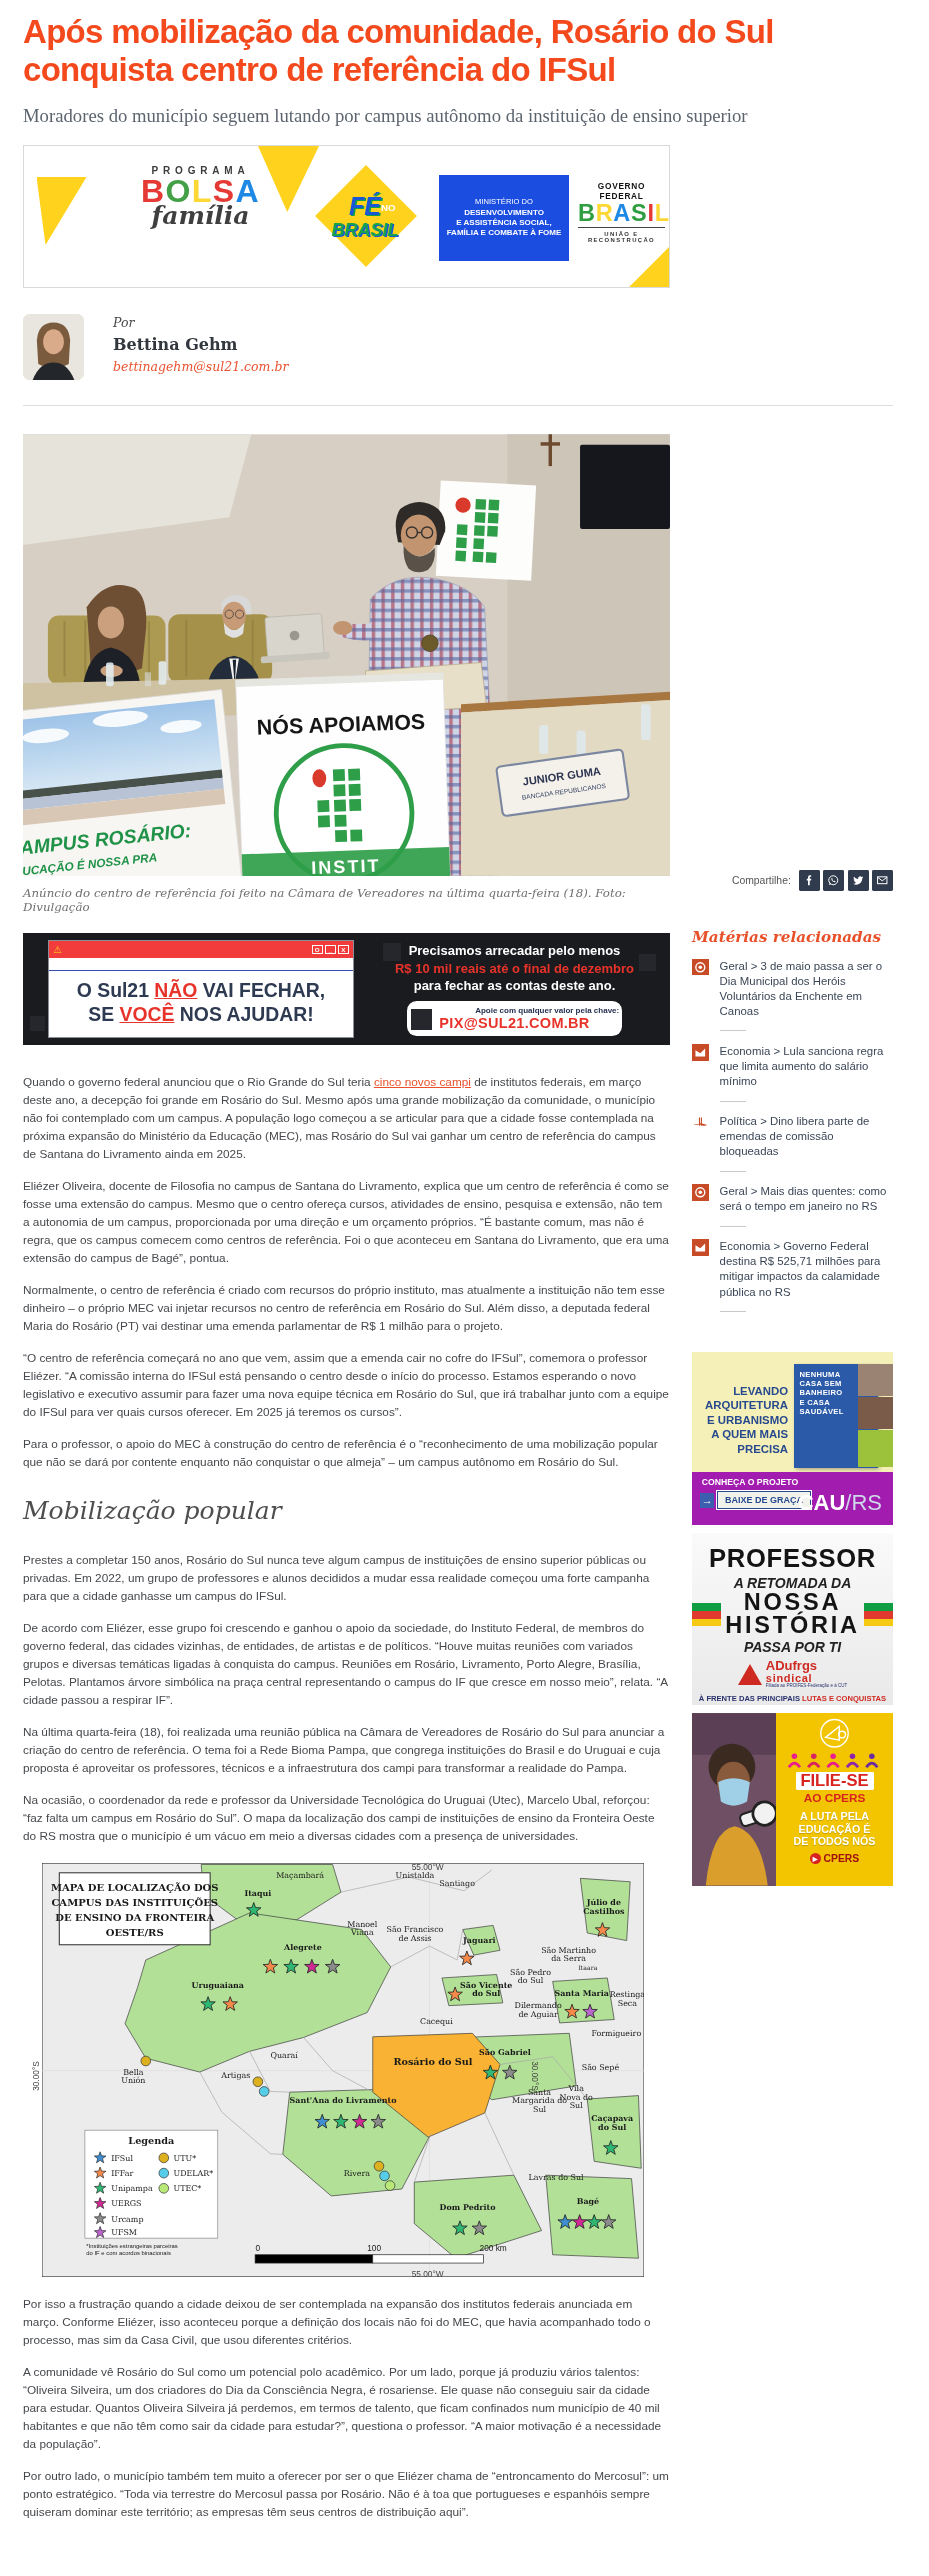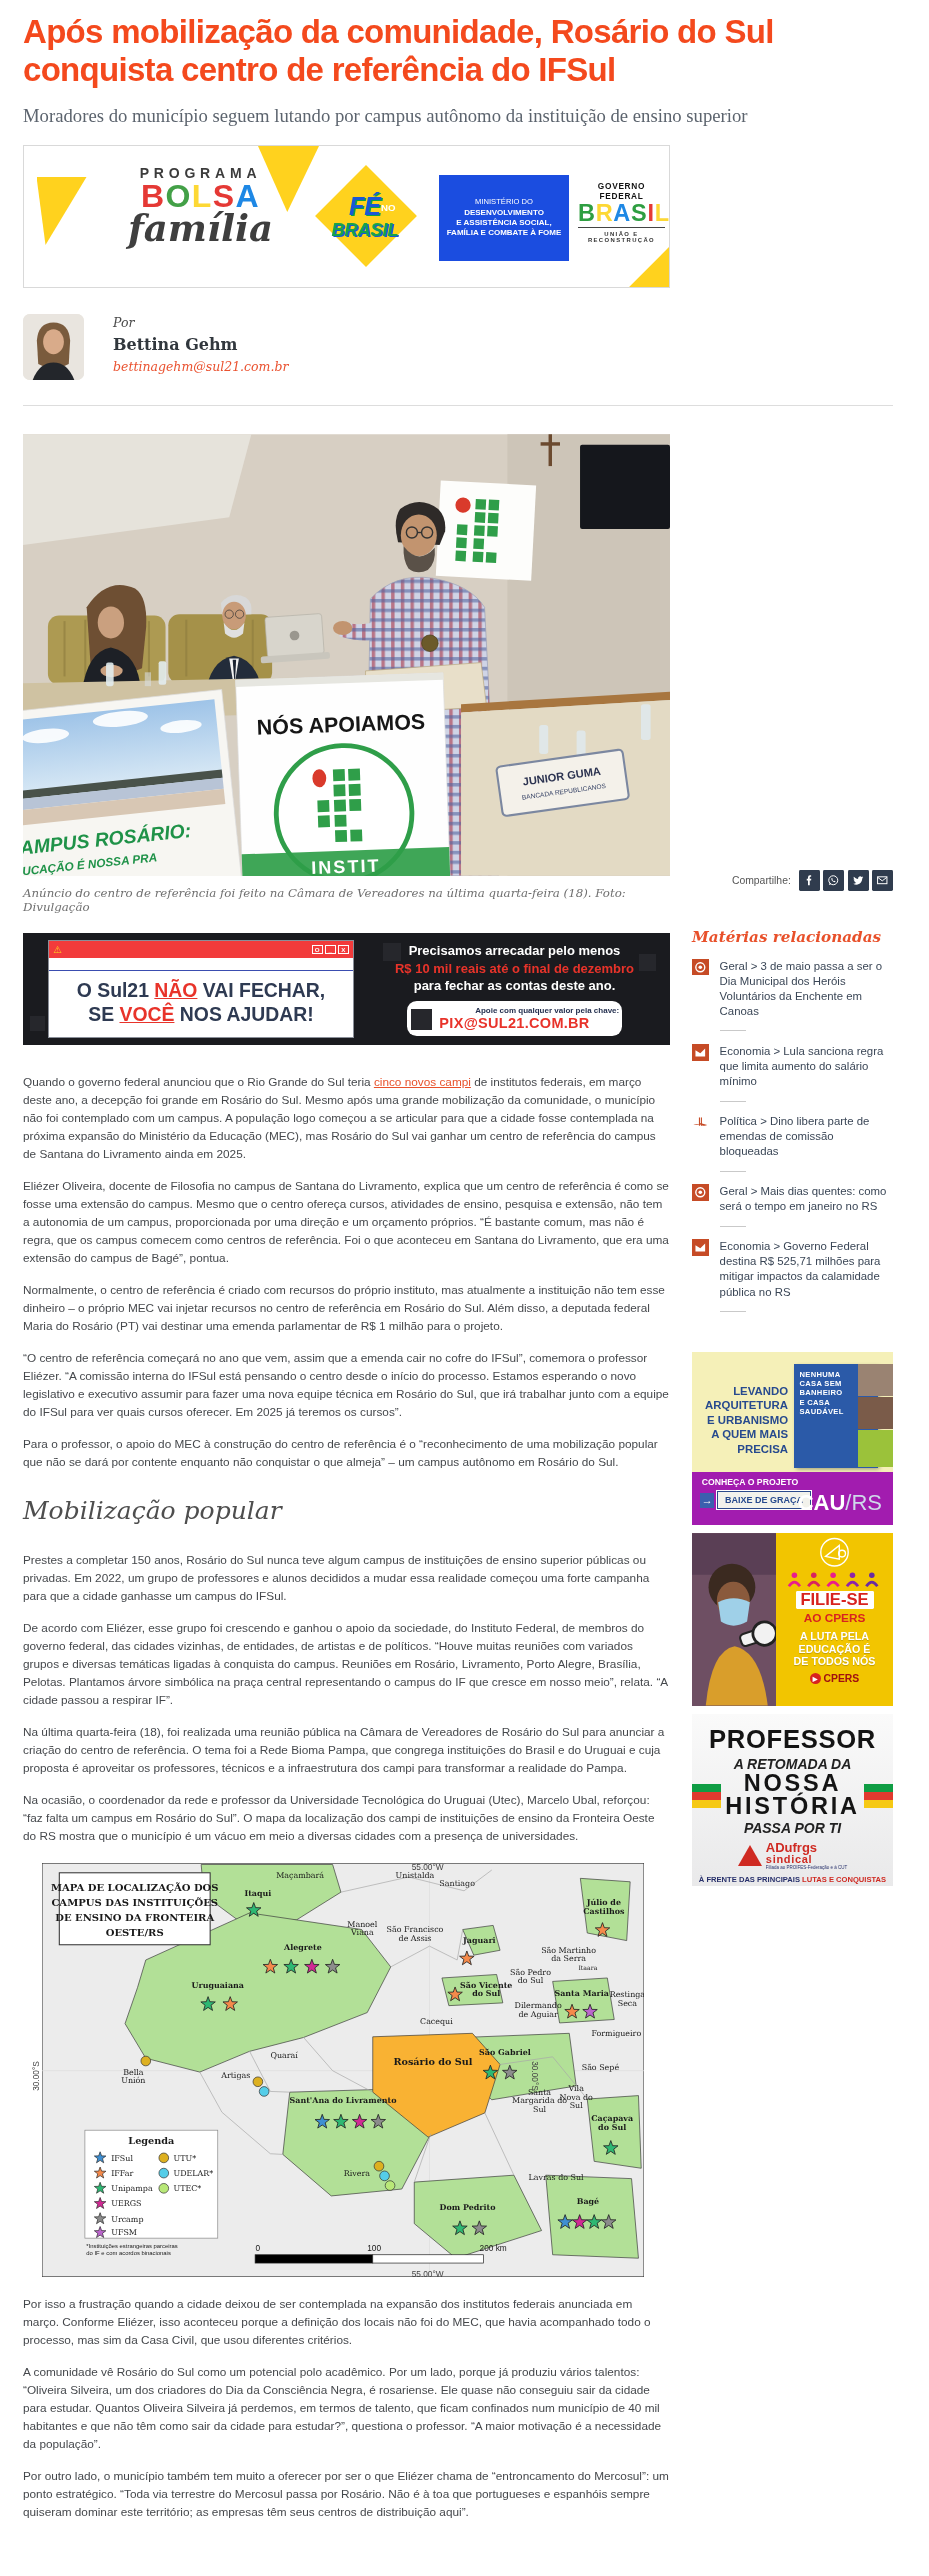--- a/index.html
+++ b/index.html
@@ -19,24 +19,24 @@
     font-family:"Liberation Serif", serif; font-size:18.7px; font-weight:normal; }
 
   
   .top-banner { position:relative; margin:18px 0 0 23px; width:647px; height:143px;
     background:#fff; border:0.7px solid #d9d9d9; overflow:hidden; }
   .tri { position:absolute; background:#ffd21e; }
   .tri1 { left:12.5px; top:31px; width:50px; height:68px; clip-path:polygon(0 0,100% 0,18% 100%); }
   .tri2 { left:234px; top:0; width:61px; height:66px; clip-path:polygon(0 0,100% 0,48% 100%); }
   .tri3 { right:0; bottom:0; width:40px; height:40px; clip-path:polygon(100% 0,100% 100%,0 100%); }
   .bolsa { position:absolute; left:90px; top:19.4px; width:173px; text-align:center; }
-  .bolsa .prog { font-size:14px; letter-spacing:4.8px; color:#3c3c3c; font-weight:bold; }
+  .bolsa .prog { font-size:10px; letter-spacing:4.8px; color:#3c3c3c; font-weight:bold; }
   .bolsa .letters { font-size:32px; font-weight:900; line-height:30.5px; letter-spacing:1.4px; }
   .bolsa .script { font-family:"DejaVu Serif", serif; font-style:italic; font-weight:bold;
-    font-size:37px; color:#3f3f3f; margin-top:-5.5px; }
+    font-size:25px; color:#3f3f3f; margin-top:-5.5px; }
   .fe { position:absolute; left:282px; top:12.5px; width:118px; height:118px; }
   .fe .diamond { position:absolute; left:23.5px; top:21px; width:72px; height:72px;
     background:#ffd21e; transform:rotate(45deg); }
   .fe .t1 { position:absolute; left:0; top:33px; width:118px; text-align:center;
     font-size:25px; font-weight:900; font-style:italic; color:#1a57d6; text-shadow:1.4px 1.4px 0 #0aa14a; }
   .fe .t2 { position:absolute; left:75px; top:43px; font-size:9.7px; font-weight:900; color:#fff; }
   .fe .t3 { position:absolute; left:0; top:61px; width:118px; text-align:center;
     font-size:18px; font-weight:900; font-style:italic; color:#18a24c; text-shadow:1.4px 1.4px 0 #1a57d6; }
   .ministry { position:absolute; left:415px; top:29px; width:130px; height:86px;
     background:#1b4de0; color:#fff; display:flex; flex-direction:column;
@@ -692,20 +692,52 @@
             <div class="bph3"></div>
         </div>
         <div class="cau-strip">
           <div class="c1">CONHEÇA O PROJETO</div>
           <div class="cau-arrow">→</div>
           <div class="cau-btn">BAIXE DE GRAÇA</div>
           <div class="cau-logo"><b>CAU</b><span>/RS</span></div>
         </div>
       </div>
 
+      <div class="ad ad-adufrgs">
+        <div class="adu1">PROFESSOR</div>
+        <div class="adu2">A RETOMADA DA</div>
+        <div class="adu-row">
+          <div class="flag l">
+              <div class="f-g"></div>
+              <div class="f-r"></div>
+              <div class="f-y"></div>
+            </div>
+          <div class="flag r">
+              <div class="f-g"></div>
+              <div class="f-r"></div>
+              <div class="f-y"></div>
+            </div>
+          <div class="adu3">NOSSA</div>
+          <div class="adu3">HISTÓRIA</div>
+        </div>
+        <div class="adu5">PASSA POR TI</div>
+        <div class="adu-logo">
+          <div class="adu-tri"></div>
+          <div class="adu-lt">
+            <div class="a1">ADufrgs</div>
+            <div class="a2">sindical</div>
+            <div class="a3">Filiada ao PROIFES-Federação e à CUT</div>
+          </div>
+        </div>
+        <div class="adu-foot">
+          <span>À FRENTE DAS PRINCIPAIS </span><span class="red">LUTAS E CONQUISTAS</span>
+          <div>DOS PROFESSORES FEDERAIS</div>
+        </div>
+      </div>
+
       <div class="ad ad-cpers">
         <div class="cp-photo">
           <svg width="84" height="173" viewBox="0 0 122 250">
             <rect width="122" height="250" fill="#6e4f63"></rect>
             <rect y="0" width="122" height="60" fill="#5a3f55"></rect>
             <circle cx="58" cy="78" r="34" fill="#3b2a20"></circle>
             <ellipse cx="60" cy="98" rx="24" ry="28" fill="#8a5a3c"></ellipse>
             <path d="M38,100 Q60,88 84,100 L80,128 Q60,140 42,128 Z" fill="#9fd0e8"></path>
             <path d="M20,250 Q28,170 62,164 Q100,172 110,250 Z" fill="#d99e2b"></path>
             <g transform="rotate(-18 88 150)">
@@ -740,48 +772,16 @@
             <div>A LUTA PELA</div>
             <div>EDUCAÇÃO É</div>
             <div>DE TODOS NÓS</div>
           </div>
           <div class="cp-logo">
               <span class="dot">▶</span>
               <span>CPERS</span>
             </div>
         </div>
       </div>
-
-      <div class="ad ad-adufrgs">
-        <div class="adu1">PROFESSOR</div>
-        <div class="adu2">A RETOMADA DA</div>
-        <div class="adu-row">
-          <div class="flag l">
-              <div class="f-g"></div>
-              <div class="f-r"></div>
-              <div class="f-y"></div>
-            </div>
-          <div class="flag r">
-              <div class="f-g"></div>
-              <div class="f-r"></div>
-              <div class="f-y"></div>
-            </div>
-          <div class="adu3">NOSSA</div>
-          <div class="adu3">HISTÓRIA</div>
-        </div>
-        <div class="adu5">PASSA POR TI</div>
-        <div class="adu-logo">
-          <div class="adu-tri"></div>
-          <div class="adu-lt">
-            <div class="a1">ADufrgs</div>
-            <div class="a2">sindical</div>
-            <div class="a3">Filiada ao PROIFES-Federação e à CUT</div>
-          </div>
-        </div>
-        <div class="adu-foot">
-          <span>À FRENTE DAS PRINCIPAIS </span><span class="red">LUTAS E CONQUISTAS</span>
-          <div>DOS PROFESSORES FEDERAIS</div>
-        </div>
-      </div>
     </aside>
   </div>
 </div>
 
 
 </body></html>

